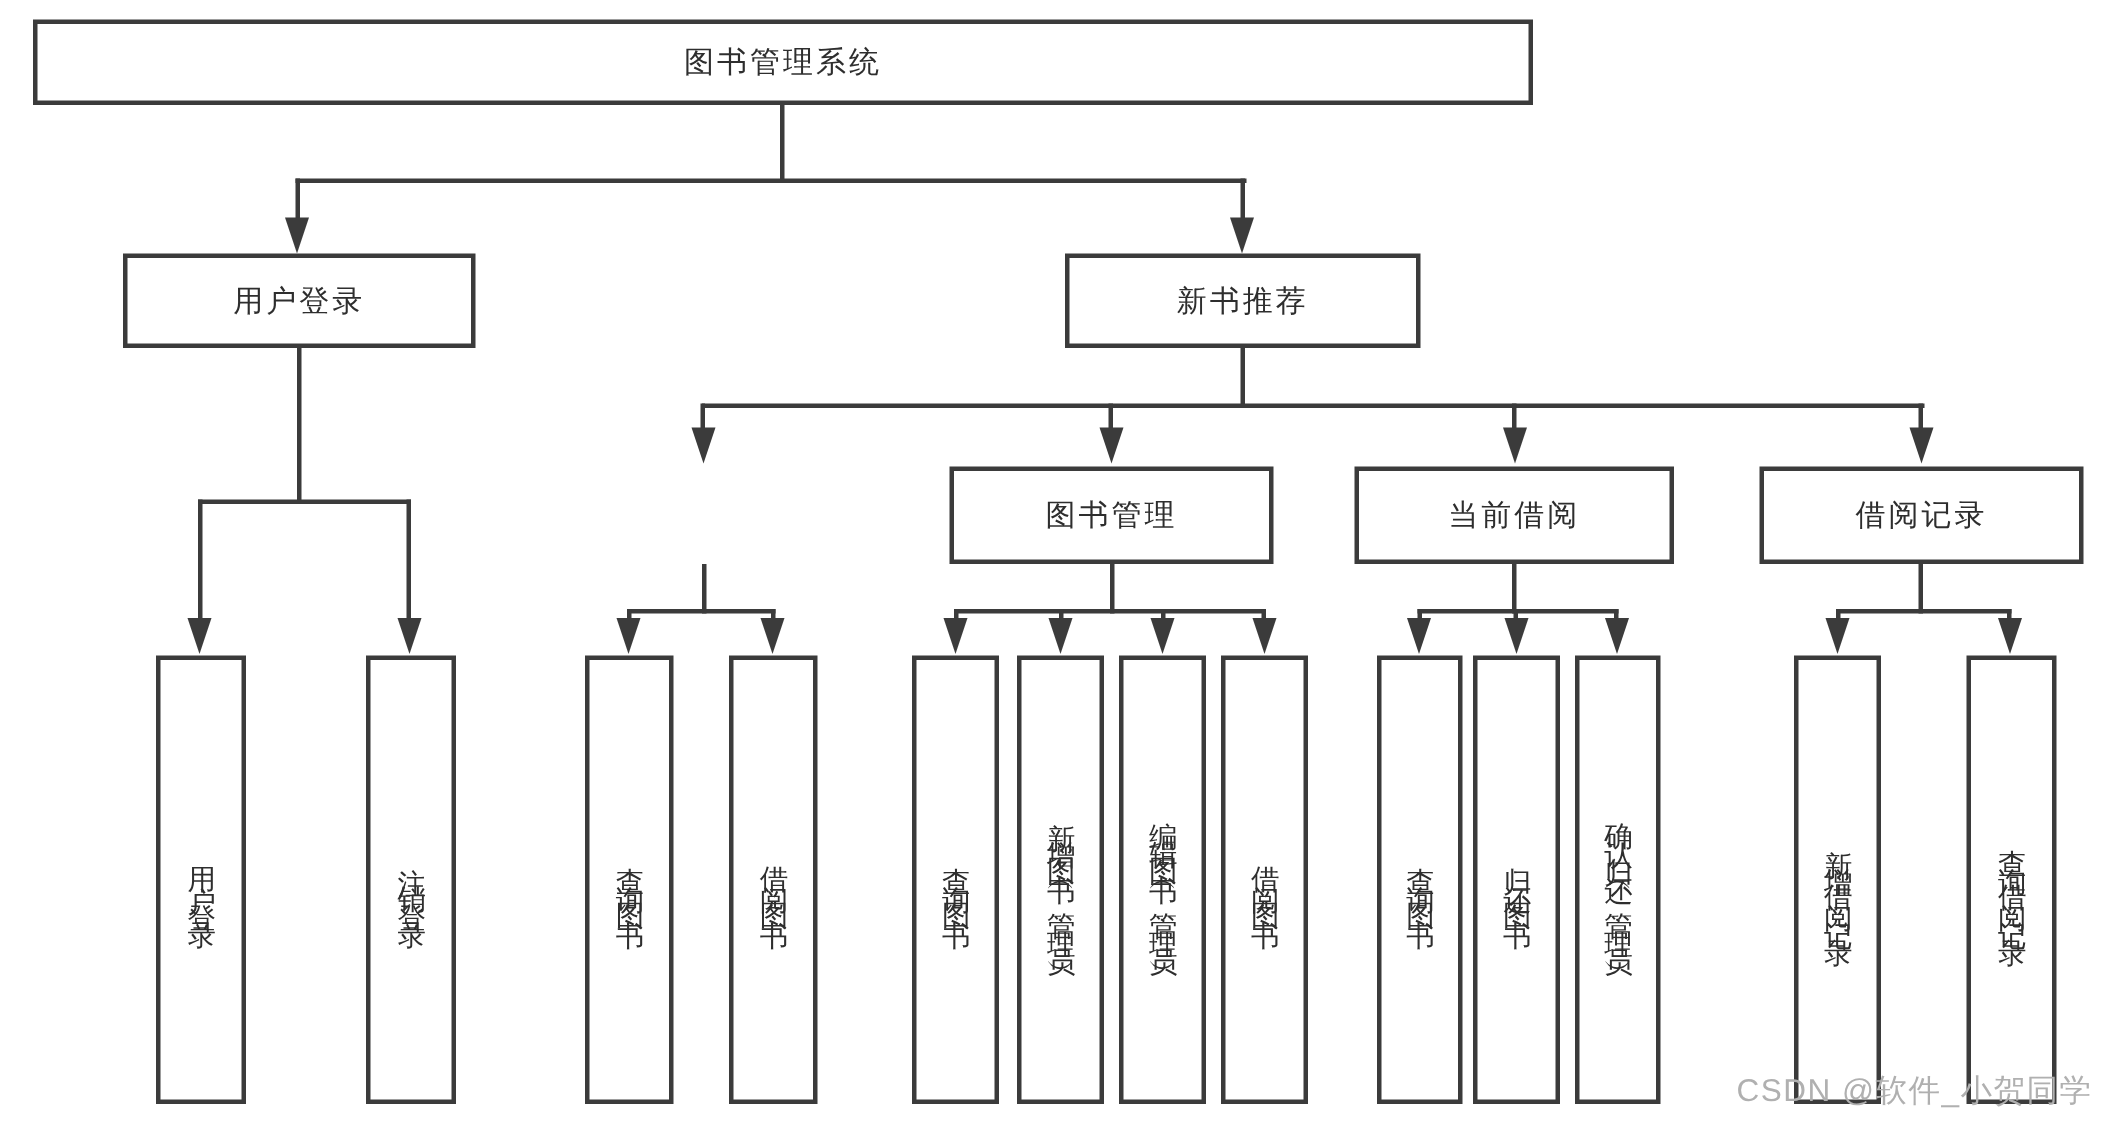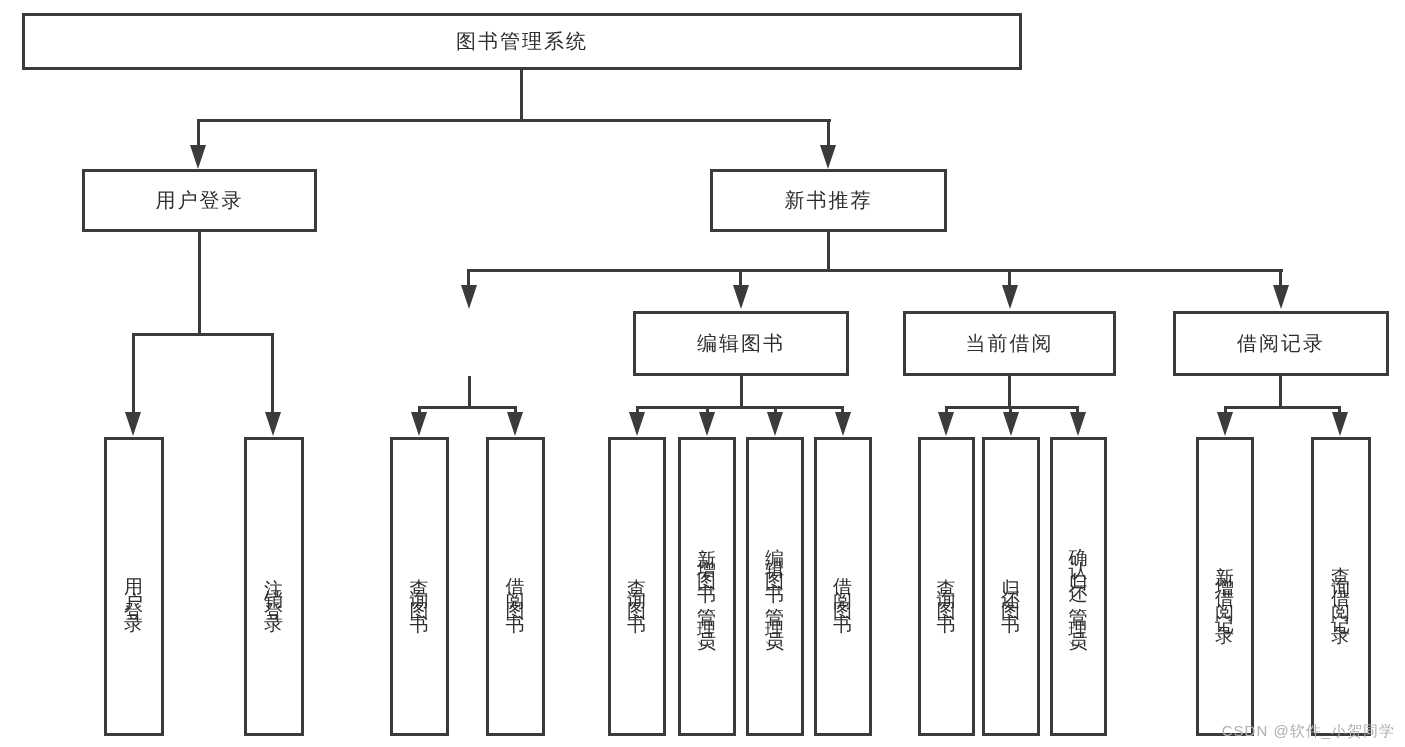--- a/index.html
+++ b/index.html
@@ -29,21 +29,21 @@
   }
   .vline{position:absolute;width:3px;background:var(--line);}
   .hline{position:absolute;height:3px;background:var(--line);}
   .arrow{
     position:absolute;width:0;height:0;
     border-left:8px solid transparent;border-right:8px solid transparent;
     border-top:24px solid var(--line);
   }
   .watermark{
     position:absolute;right:10px;bottom:6px;color:var(--wm);
-    font-size:15px;letter-spacing:1px;white-space:nowrap;
+    font-size:21px;letter-spacing:1px;white-space:nowrap;
   }
 </style>
 </head>
 <body>
 
 <div class="canvas">
 
   <div class="vline" style="left:520px;top:70px;height:50px"></div>
   <div class="hline" style="left:197px;top:119px;width:634px"></div>
   <div class="vline" style="left:197px;top:119px;height:28px"></div>
@@ -108,21 +108,21 @@
   </div>
 
   <div class="node" style="left:82px;top:169px;width:235px;height:63px">
     <span>用户登录</span>
   </div>
   <div class="node" style="left:710px;top:169px;width:237px;height:63px">
     <span>新书推荐</span>
   </div>
 
   <div class="node" style="left:633px;top:311px;width:216px;height:65px">
-    <span>编辑图书</span>
+    <span>图书管理</span>
   </div>
   <div class="node" style="left:1173px;top:311px;width:216px;height:65px">
     <span>借阅记录</span>
   </div>
   <div class="node" style="left:903px;top:311px;width:213px;height:65px">
     <span>当前借阅</span>
   </div>
 
   <div class="leaf" style="left:104px;top:437px;width:60px;height:299px">
     <span class="vtext">用户登录</span>

